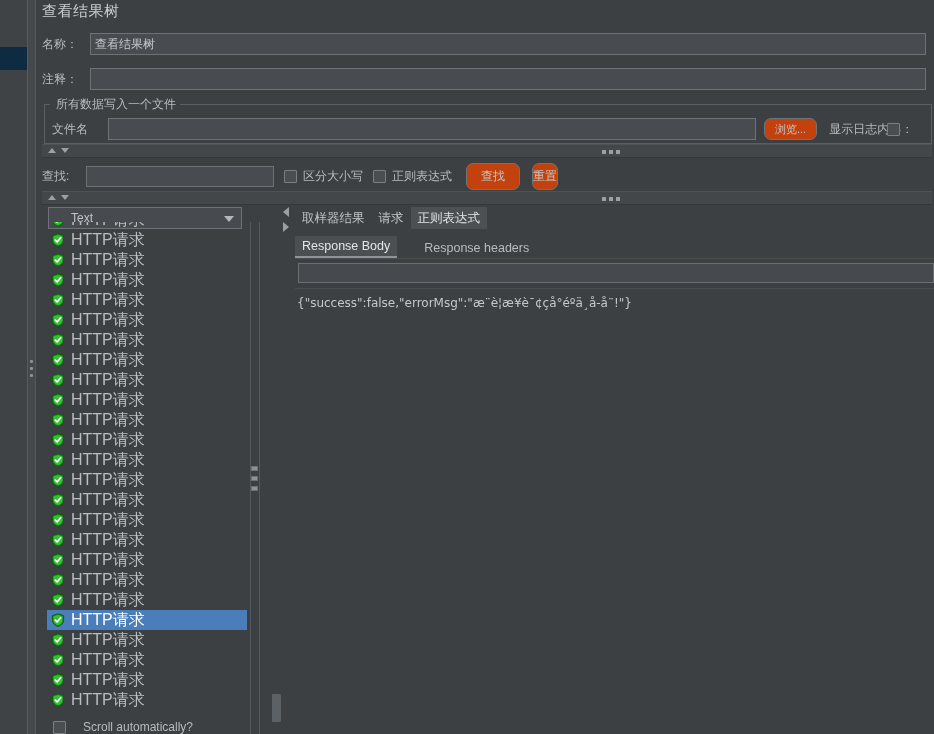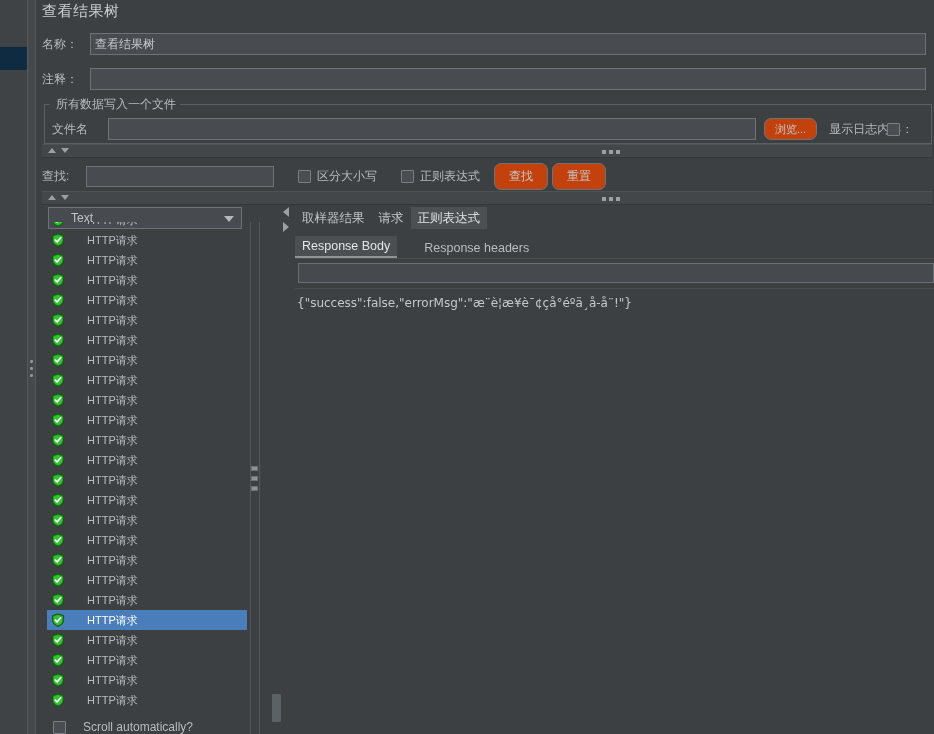--- a/index.html
+++ b/index.html
@@ -80,40 +80,40 @@
   .sp-dots{position:absolute;left:560px;top:5px;display:flex;gap:3px;}
   .sp-dots i{width:4px;height:4px;background:#9aa0a4;display:block;}
 
   #splitter1{top:144px;}
   #splitter2{top:191px;}
 
   
   #search-row{left:6px;top:163px;}
   #search-label{width:40px;}
   #search-input{width:188px;height:21px;margin-left:4px;}
-  .cbwrap{display:flex;align-items:center;margin-left:24px;}
+  .cbwrap{display:flex;align-items:center;margin-left:10px;}
   .cbwrap .cbl{margin-left:6px;color:#b7bbc0;font-size:12px;white-space:nowrap;}
   #find-btn{margin-left:14px;padding:4px 14px;font-size:12px;}
-  #reset-btn{margin-left:4px;padding:4px 14px;font-size:12px;}
+  #reset-btn{margin-left:12px;padding:4px 0;font-size:12px;}
 
   
   .combo{position:absolute;left:12px;top:207px;width:194px;height:22px;
     background:#474b4f;border:1px solid #6d7276;box-sizing:border-box;
     display:flex;align-items:center;padding-left:22px;}
   .combo .ctext{font-size:12px;color:#c0c4c8;}
   .combo .carrow{position:absolute;right:7px;top:8px;width:0;height:0;
     border-left:5px solid transparent;border-right:5px solid transparent;border-top:6px solid #b3b8bc;}
 
   
   .treepanel{position:absolute;left:11px;top:222px;width:200px;height:490px;overflow:hidden;}
   .tree{position:absolute;left:0;top:0;width:200px;}
   .tnode{height:20px;display:flex;align-items:center;padding-left:4px;box-sizing:border-box;}
   .tnode.sel{background:#4a7ebb;}
   .tnode.sel .tlabel{color:#ffffff;}
-  .tlabel{margin-left:22px;font-size:11px;color:#b9bdc1;white-space:nowrap;}
+  .tlabel{margin-left:6px;font-size:16px;color:#b9bdc1;white-space:nowrap;}
   .shield{width:14px;height:14px;flex:none;position:relative;}
 
   
   .tree-sb-track{position:absolute;left:233px;top:222px;width:12px;height:490px;background:#3c4043;}
   .tree-sb-thumb{position:absolute;left:236px;top:694px;width:9px;height:28px;background:#5c6165;border-radius:1px;}
 
   
   #scrollauto-row{left:17px;top:720px;gap:10px;}
   #scrollauto-lbl{margin-left:7px;color:#b7bbc0;font-size:12px;}
 

